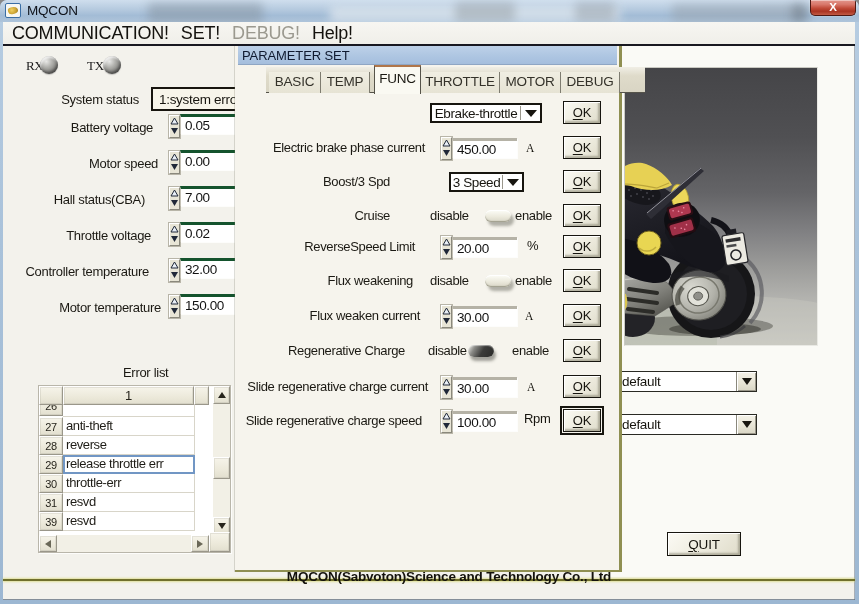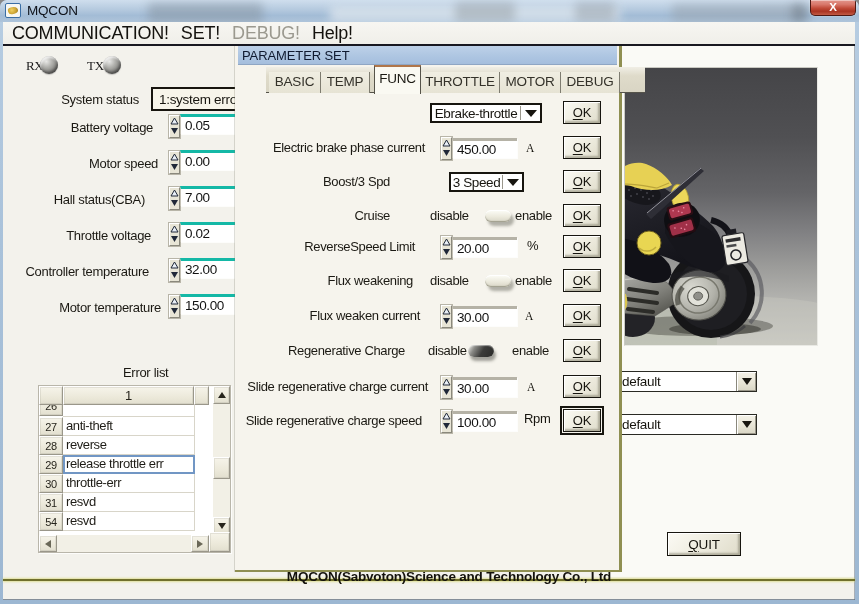--- a/index.html
+++ b/index.html
@@ -61,21 +61,21 @@
 
   #sysstatus-box { position:absolute; left:148px; top:41px; width:104px; height:24px;
     background:#f7f5ea; border:2px solid #17150f; overflow:hidden; }
   #sysstatus-box span { display:block; font-size:13.5px; color:#17150f; padding:3px 0 0 6px; white-space:nowrap; }
 
   .num-row .spin { position:absolute; width:11px; height:23px;
     background:#e8e5d6; border:1px solid #fff; border-right-color:#8a887c; border-bottom-color:#8a887c;
     box-shadow:0 0 0 1px #b8b5a8; }
   .spin svg { display:block; }
   .num-field { position:absolute; height:20px; background:#fff;
-    border-top:3px solid #14b8a6; border-left:1px solid #c5c2b6; box-shadow:1px 1px 0 rgba(255,255,255,.8);
+    border-top:3px solid #14532d; border-left:1px solid #c5c2b6; box-shadow:1px 1px 0 rgba(255,255,255,.8);
     font-size:13.5px; color:#121212; padding:1px 0 0 4px; letter-spacing:-0.4px; white-space:nowrap; }
 
   
   #errorlist-title { position:absolute; font-size:13px; color:#1b1913; }
   #errortable { position:absolute; left:35px; top:339px; width:193px; height:168px;
     background:#fff; border:1px solid #b9b6aa; box-shadow:inset 1px 1px 0 #fdfdfb, 1px 1px 0 #fdfdfb; }
   .et-cell-btn { background:linear-gradient(180deg,#f6f4ea 0%,#ece9da 60%,#e2dfcf 100%);
     border:1px solid #fff; border-right-color:#9a978a; border-bottom-color:#9a978a; box-shadow:inset 0 0 0 1px rgba(120,118,105,.15); }
   #et-header { position:absolute; left:0; top:0; width:191px; height:19px; display:flex; }
   #et-corner { width:24px; height:19px; }
@@ -291,21 +291,21 @@
           </div>
           <div class="et-row" style="top: 88px; height: 19px;">
             <div class="et-num et-cell-btn" style="height: 19px;">30</div>
             <div class="et-text" style="height: 19px;">throttle-err</div>
           </div>
           <div class="et-row" style="top: 107px; height: 19px;">
             <div class="et-num et-cell-btn" style="height: 19px;">31</div>
             <div class="et-text" style="height: 19px;">resvd</div>
           </div>
           <div class="et-row" style="top: 126px; height: 19px;">
-            <div class="et-num et-cell-btn" style="height: 19px;">54</div>
+            <div class="et-num et-cell-btn" style="height: 19px;">39</div>
             <div class="et-text" style="height: 19px;">resvd</div>
           </div>
         </div>
       <div class="et-vscroll">
         <div class="et-sbtn et-cell-btn" style="top:0;">
           <div class="tri" style="border-left:4px solid transparent;border-right:4px solid transparent;border-bottom:6px solid #26241c;"></div>
         </div>
         <div class="thumb et-cell-btn"></div>
         <div class="et-sbtn et-cell-btn" style="top:131px;">
           <div class="tri" style="border-left:4px solid transparent;border-right:4px solid transparent;border-top:6px solid #26241c;"></div>

